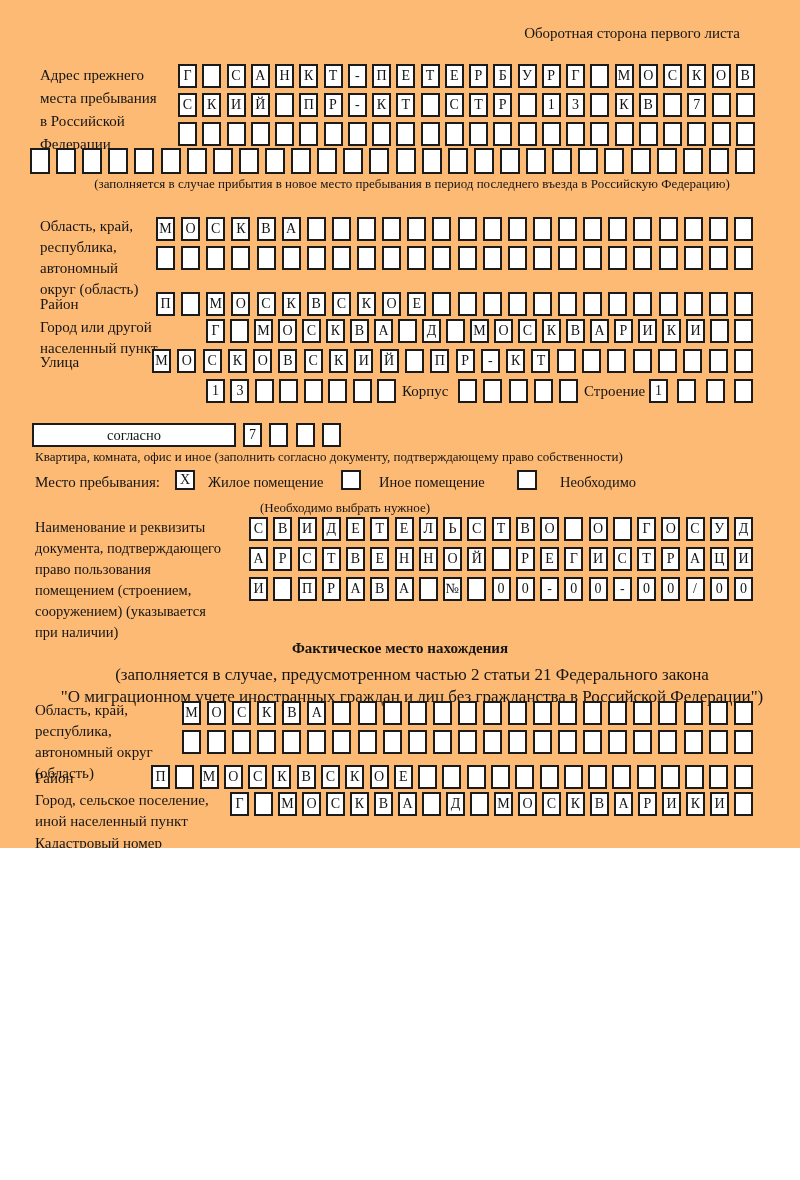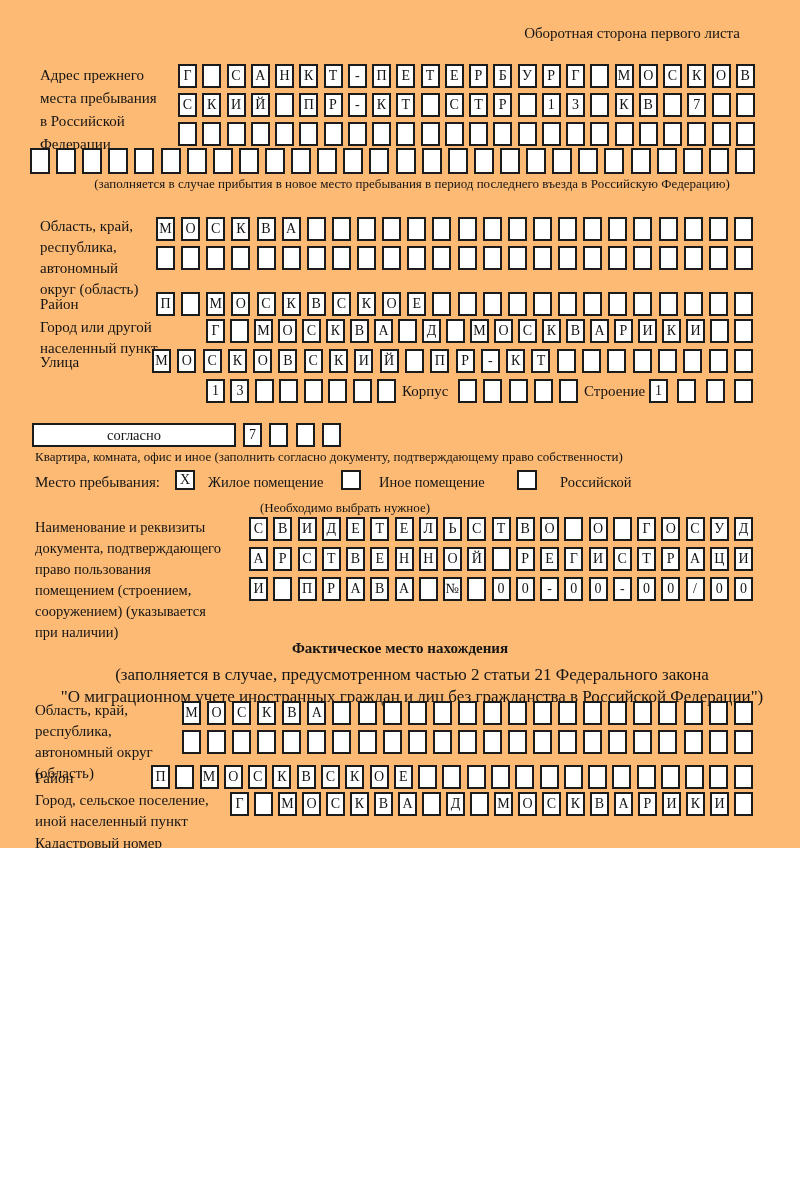--- a/index.html
+++ b/index.html
@@ -57,21 +57,21 @@
 
   <div class="fieldbox" style="left:32px;top:423px;width:204px;height:24px;">согласно</div>
   <div class="cap" style="left:35px;top:449px;">Квартира, комната, офис и иное (заполнить согласно документу, подтверждающему право собственности)</div>
 
   <div class="lbl" style="left:35px;top:472px;">Место пребывания:</div>
   <div class="checkbox" style="left:175px;top:470px;">X</div>
   <div class="lbl" style="left:208px;top:472px;font-size:14.5px;">Жилое помещение</div>
   <div class="checkbox" style="left:341px;top:470px;"></div>
   <div class="lbl" style="left:379px;top:472px;font-size:14.5px;">Иное помещение</div>
   <div class="checkbox" style="left:517px;top:470px;"></div>
-  <div class="lbl" style="left:560px;top:472px;font-size:14.5px;">Российской</div>
+  <div class="lbl" style="left:560px;top:472px;font-size:14.5px;">Необходимо</div>
   <div class="cap" style="left:175px;top:500px;width:340px;text-align:center;">(Необходимо выбрать нужное)</div>
 
   <div class="lbl" style="left:35px;top:517px;font-size:14.5px;">Наименование и реквизиты
 документа, подтверждающего
 право пользования
 помещением (строением,
 сооружением) (указывается
 при наличии)</div>
 
   <div class="title" style="top:640px;font-size:15px;">Фактическое место нахождения</div>

